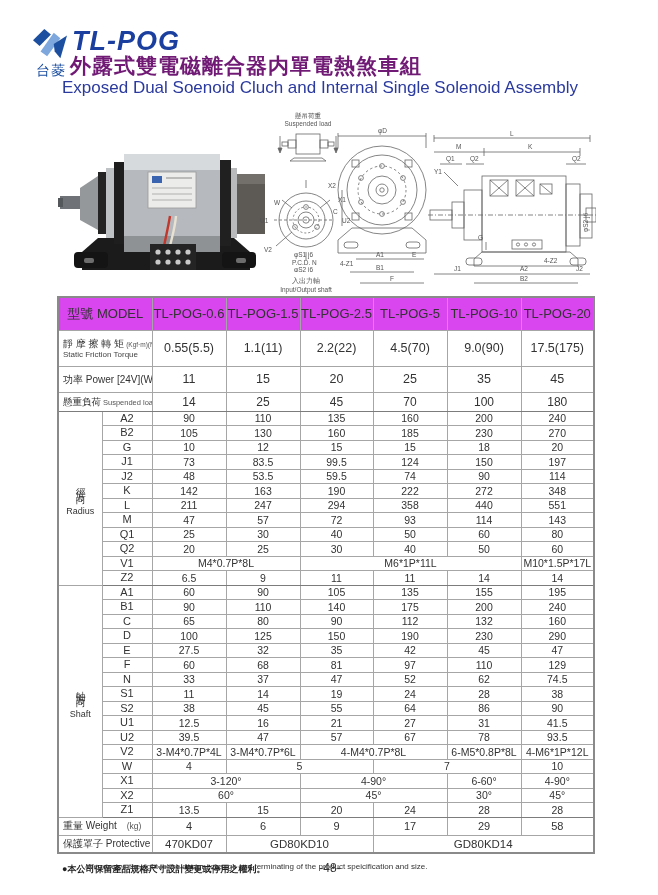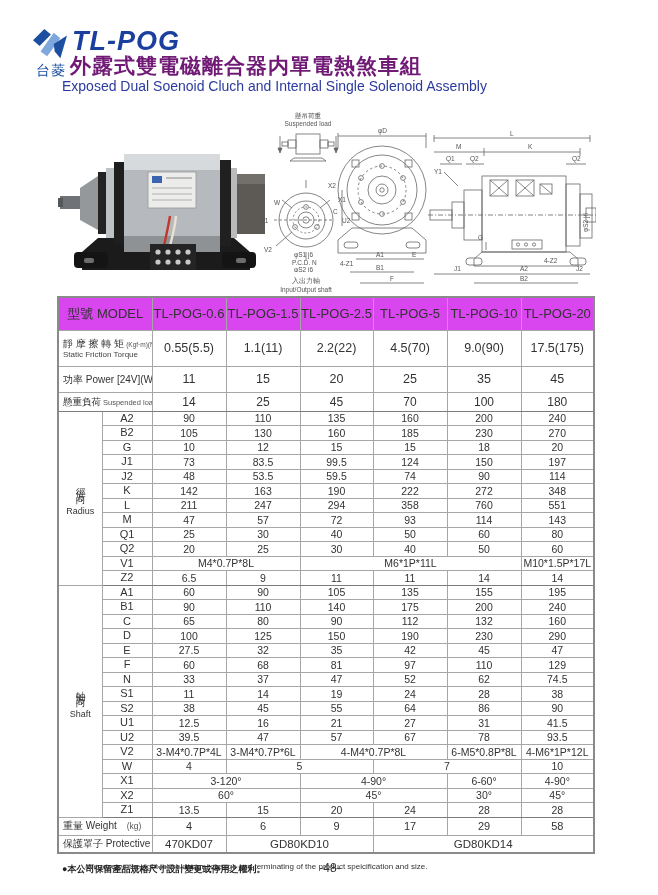--- a/index.html
+++ b/index.html
@@ -8,21 +8,21 @@
   .page { position:relative; width:658px; height:895px; background:#fff; margin:0 auto; overflow:hidden; }
 
   
   .logo { position:absolute; left:30px; top:27px; width:40px; height:34px; }
   .brand-zh { position:absolute; left:31px; top:62px; width:40px; text-align:center;
               font-size:14px; color:#1c4fa0; letter-spacing:1px; }
   .series { position:absolute; left:72px; top:26px; font-size:27px; font-weight:bold;
             font-style:italic; color:#1b3f9e; letter-spacing:1px; }
   .title-zh { position:absolute; left:70px; top:52px; font-size:21px; font-weight:bold;
               color:#701a75; letter-spacing:1px; }
-  .title-en { position:absolute; left:62px; top:78px; font-size:14px; color:#2b3a9e; }
+  .title-en { position:absolute; left:62px; top:78px; font-size:17px; color:#2b3a9e; }
 
   
   .fig { position:absolute; }
   .fig svg text { font-family:"Liberation Sans", sans-serif; font-size:6.5px; fill:#555; }
   .fig .cap { text-align:center; color:#555; }
   .cap.zh { font-size:7px; }
   .cap.en { font-size:6.5px; }
   .sus-lbl { font-size:6.5px; color:#555; text-align:center; line-height:1.25; }
 
   
@@ -380,21 +380,21 @@
           <td>222</td>
           <td>272</td>
           <td>348</td>
         </tr>
         <tr class="dim">
           <td class="dim-name">L</td>
           <td>211</td>
           <td>247</td>
           <td>294</td>
           <td>358</td>
-          <td>760</td>
+          <td>440</td>
           <td>551</td>
         </tr>
         <tr class="dim">
           <td class="dim-name">M</td>
           <td>47</td>
           <td>57</td>
           <td>72</td>
           <td>93</td>
           <td>114</td>
           <td>143</td>

